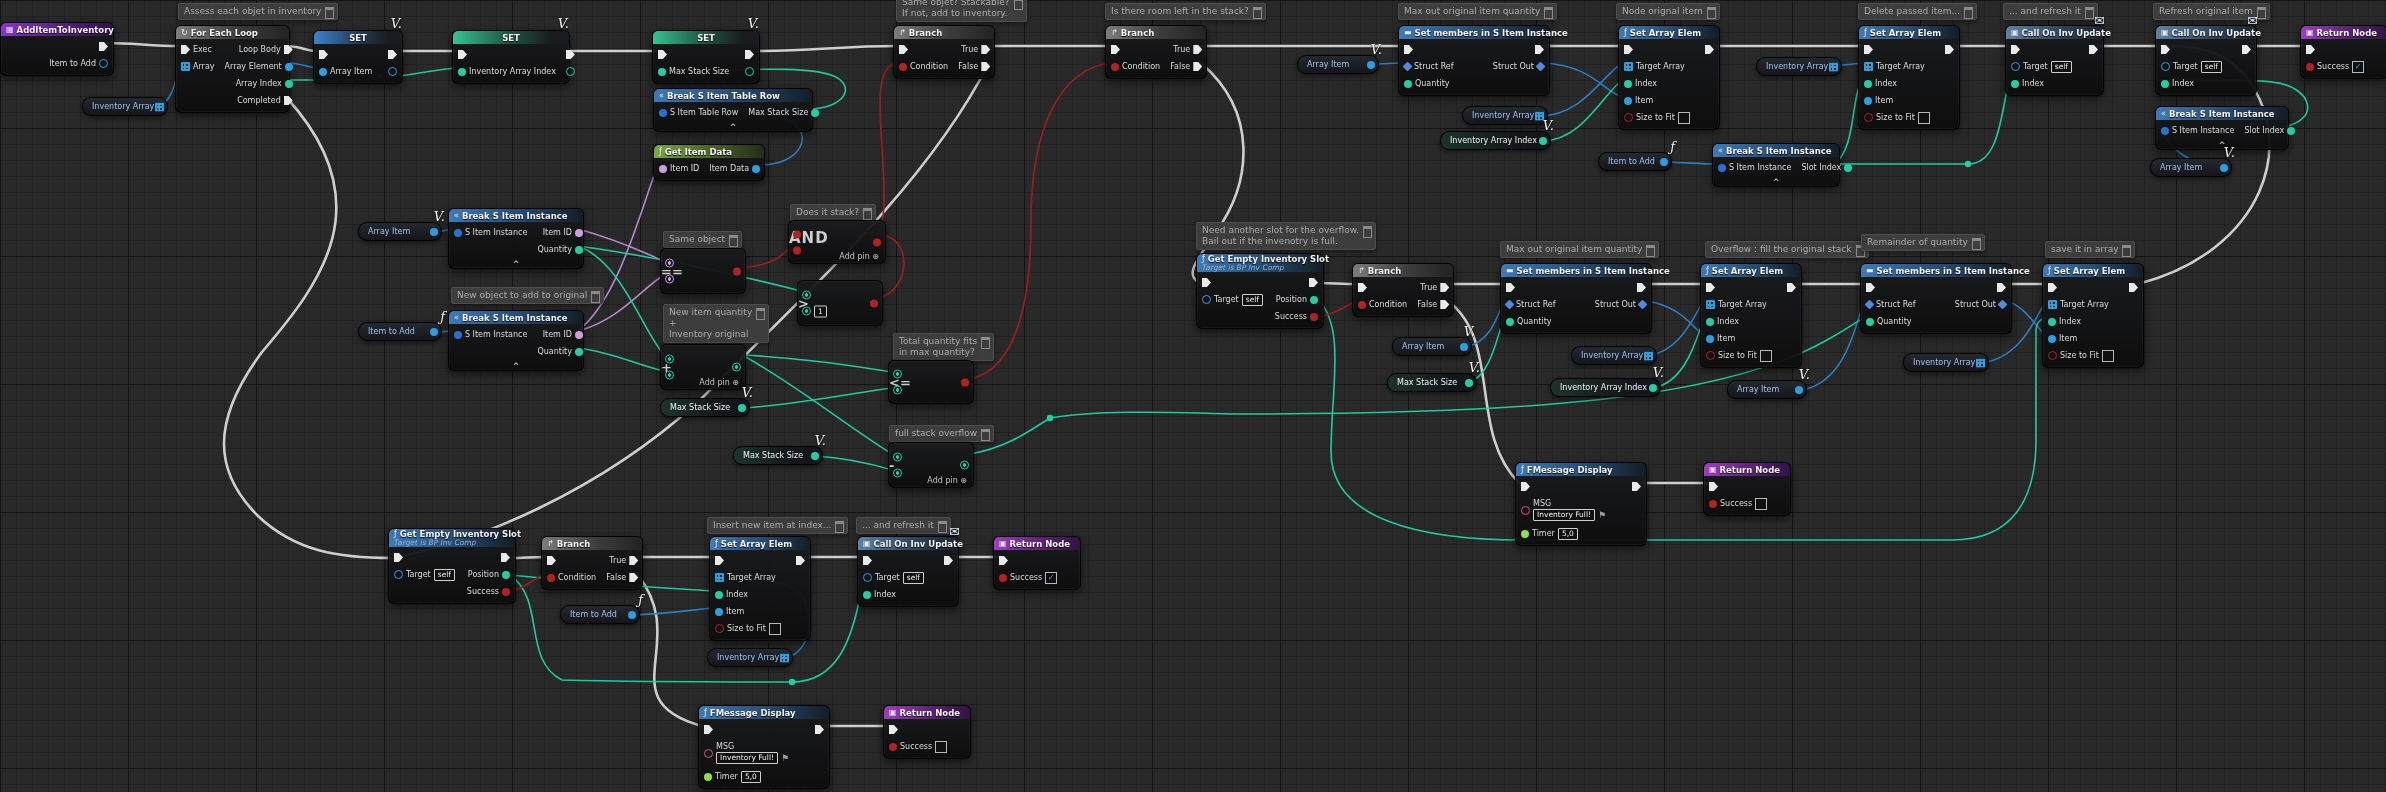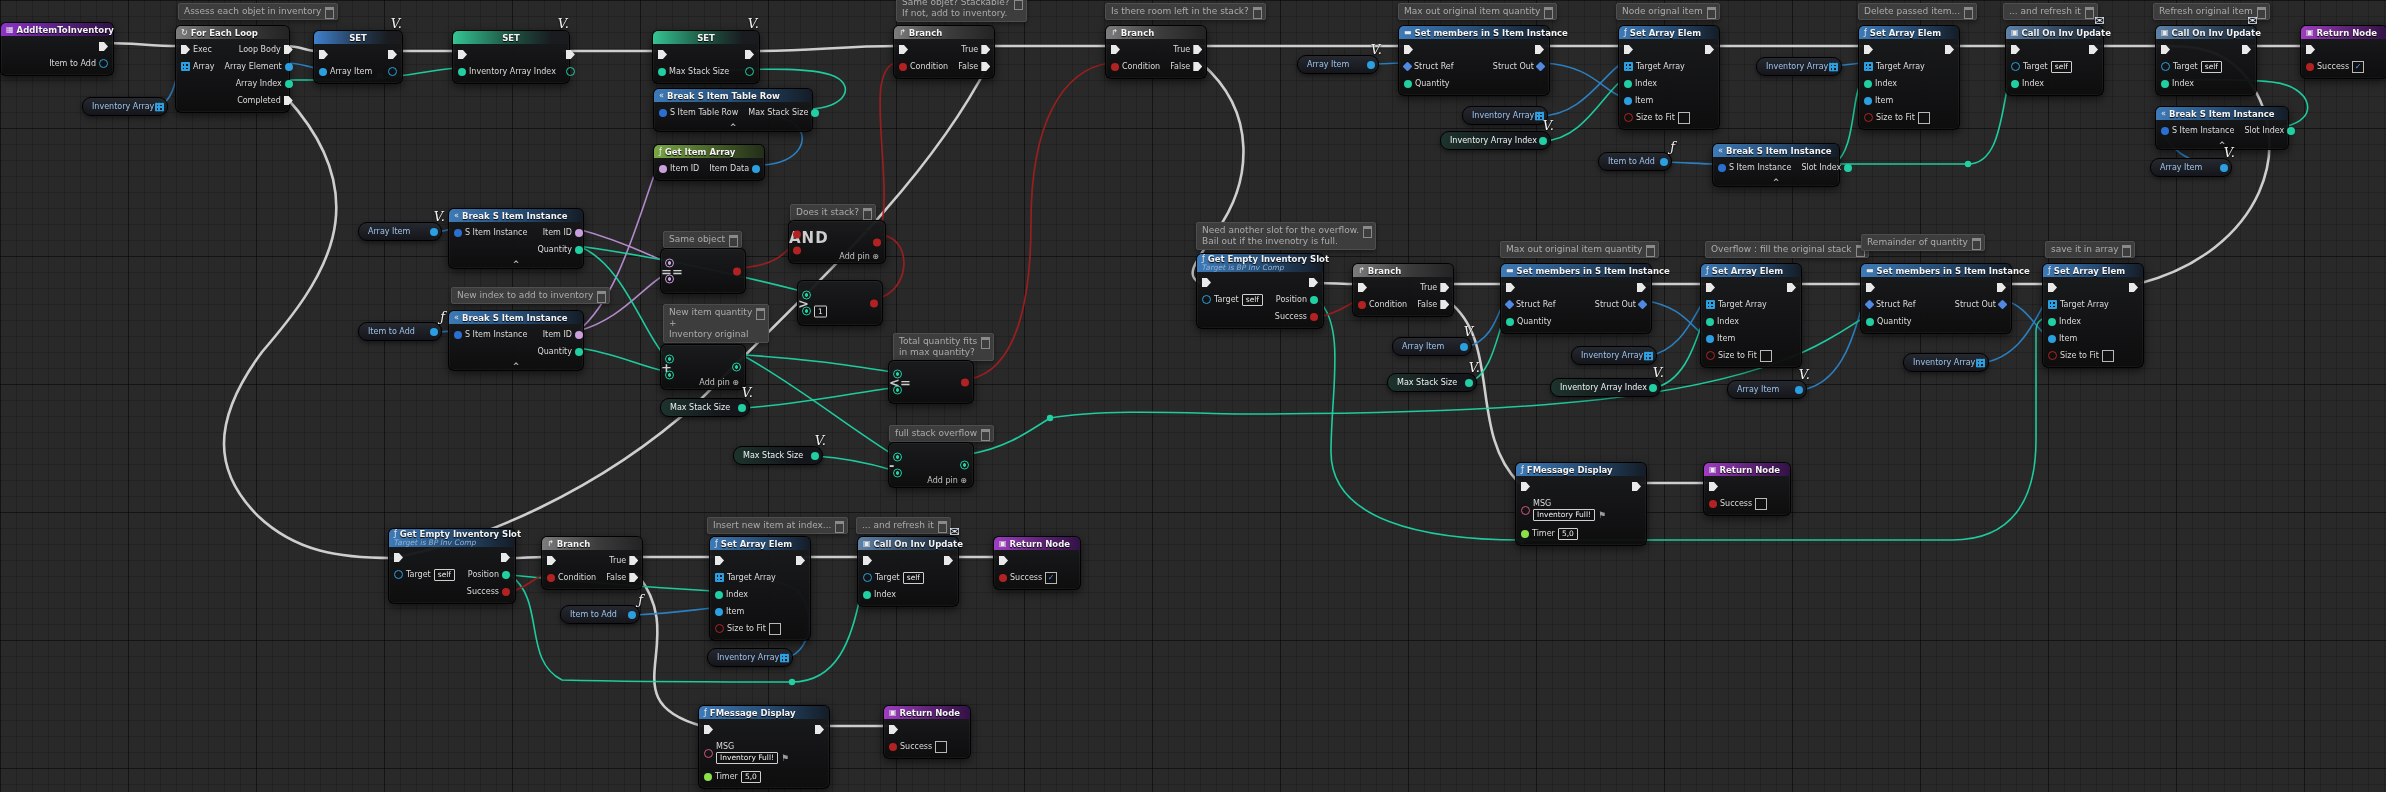--- a/index.html
+++ b/index.html
@@ -160,21 +160,21 @@
     <div class="cmt" style="left: 896px; top: -6px;"><span>Same objet? Stackable?
 If not, add to inventory.</span><span class="cico"></span></div>
     <div class="cmt" style="left: 1105px; top: 3px;"><span>Is there room left in the stack?</span><span class="cico"></span></div>
     <div class="cmt" style="left: 1398px; top: 3px;"><span>Max out original item quantity</span><span class="cico"></span></div>
     <div class="cmt" style="left: 1616px; top: 3px;"><span>Node orignal item</span><span class="cico"></span></div>
     <div class="cmt" style="left: 1858px; top: 3px;"><span>Delete passed item...</span><span class="cico"></span></div>
     <div class="cmt" style="left: 2003px; top: 3px;"><span>... and refresh it</span><span class="cico"></span></div>
     <div class="cmt" style="left: 2153px; top: 3px;"><span>Refresh original item</span><span class="cico"></span></div>
     <div class="cmt" style="left: 790px; top: 204px;"><span>Does it stack?</span><span class="cico"></span></div>
     <div class="cmt" style="left: 663px; top: 231px;"><span>Same object</span><span class="cico"></span></div>
-    <div class="cmt" style="left: 451px; top: 287px;"><span>New index to add to inventory</span><span class="cico"></span></div>
+    <div class="cmt" style="left: 451px; top: 287px;"><span>New object to add to original</span><span class="cico"></span></div>
     <div class="cmt" style="left: 663px; top: 304px;"><span>New item quantity
 +
 Inventory original</span><span class="cico"></span></div>
     <div class="cmt" style="left: 893px; top: 333px;"><span>Total quantity fits
 in max quantity?</span><span class="cico"></span></div>
     <div class="cmt" style="left: 889px; top: 425px;"><span>full stack overflow</span><span class="cico"></span></div>
     <div class="cmt" style="left: 1196px; top: 222px;"><span>Need another slot for the overflow.
 Bail out if the invenotry is full.</span><span class="cico"></span></div>
     <div class="cmt" style="left: 1500px; top: 241px;"><span>Max out original item quantity</span><span class="cico"></span></div>
     <div class="cmt" style="left: 1705px; top: 241px;"><span>Overflow : fill the original stack</span><span class="cico"></span></div>
@@ -341,21 +341,21 @@
             <span class="pin circ" style="background: rgb(33, 207, 162);"></span>
           </div>
         </div>
       </div>
       <div class="chev">^</div>
     </div>
     <div class="node" style="left: 653px; top: 144px; width: 110px;">
       <div class="nhead hd-green">
         <div class="trow">
           <span class="nicon">ƒ</span>
-          <span class="ntitle">Get Item Array</span>
+          <span class="ntitle">Get Item Data</span>
         </div>
       </div>
       <div class="nbody cols">
         <div class="col">
           <div class="prow">
             <span class="pin circ" style="background: rgb(201, 160, 220);"></span>
             <span>Item ID</span>
           </div>
         </div>
         <div class="col">

